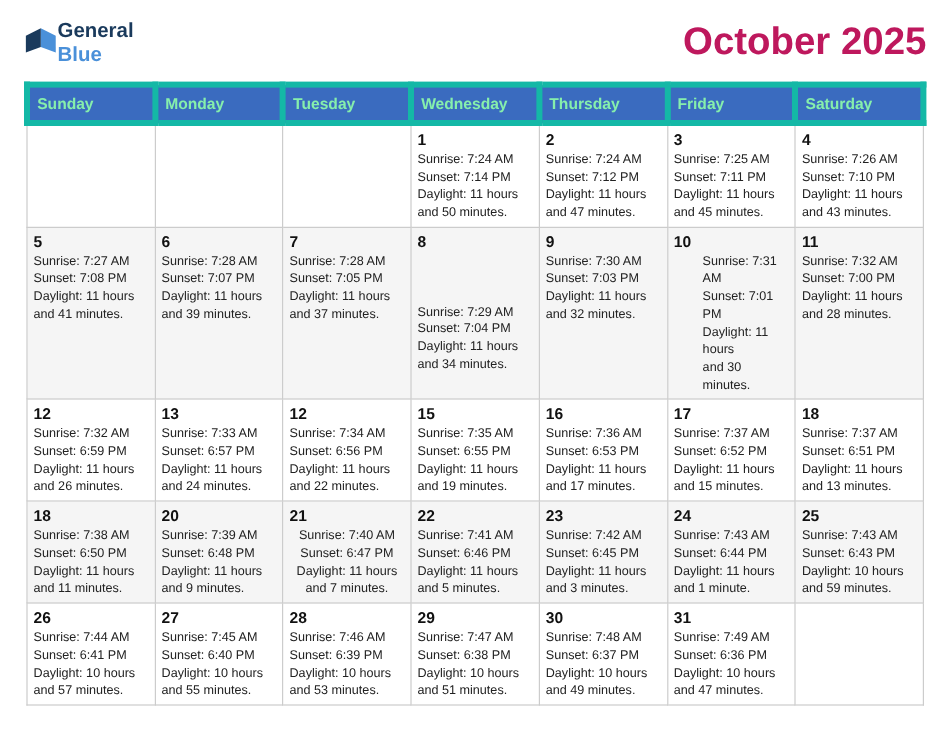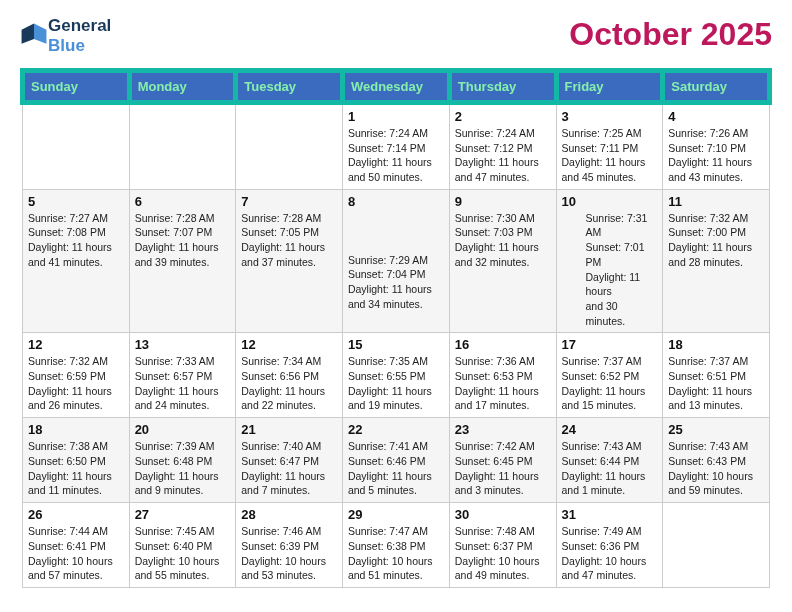--- a/index.html
+++ b/index.html
@@ -258,21 +258,21 @@
         </td>
         <td>
           <div class="day-number">20</div>
           <div class="day-info" style="white-space: pre-line;">Sunrise: 7:39 AM
 Sunset: 6:48 PM
 Daylight: 11 hours
 and 9 minutes.</div>
         </td>
         <td>
           <div class="day-number">21</div>
-          <div class="day-info" style="white-space: pre-line;">Sunrise: 7:40 AM
+          <div class="day-info" style="white-space: pre-line; text-align: center;">Sunrise: 7:40 AM
 Sunset: 6:47 PM
 Daylight: 11 hours
 and 7 minutes.</div>
         </td>
         <td>
           <div class="day-number">22</div>
           <div class="day-info" style="white-space: pre-line;">Sunrise: 7:41 AM
 Sunset: 6:46 PM
 Daylight: 11 hours
 and 5 minutes.</div>

